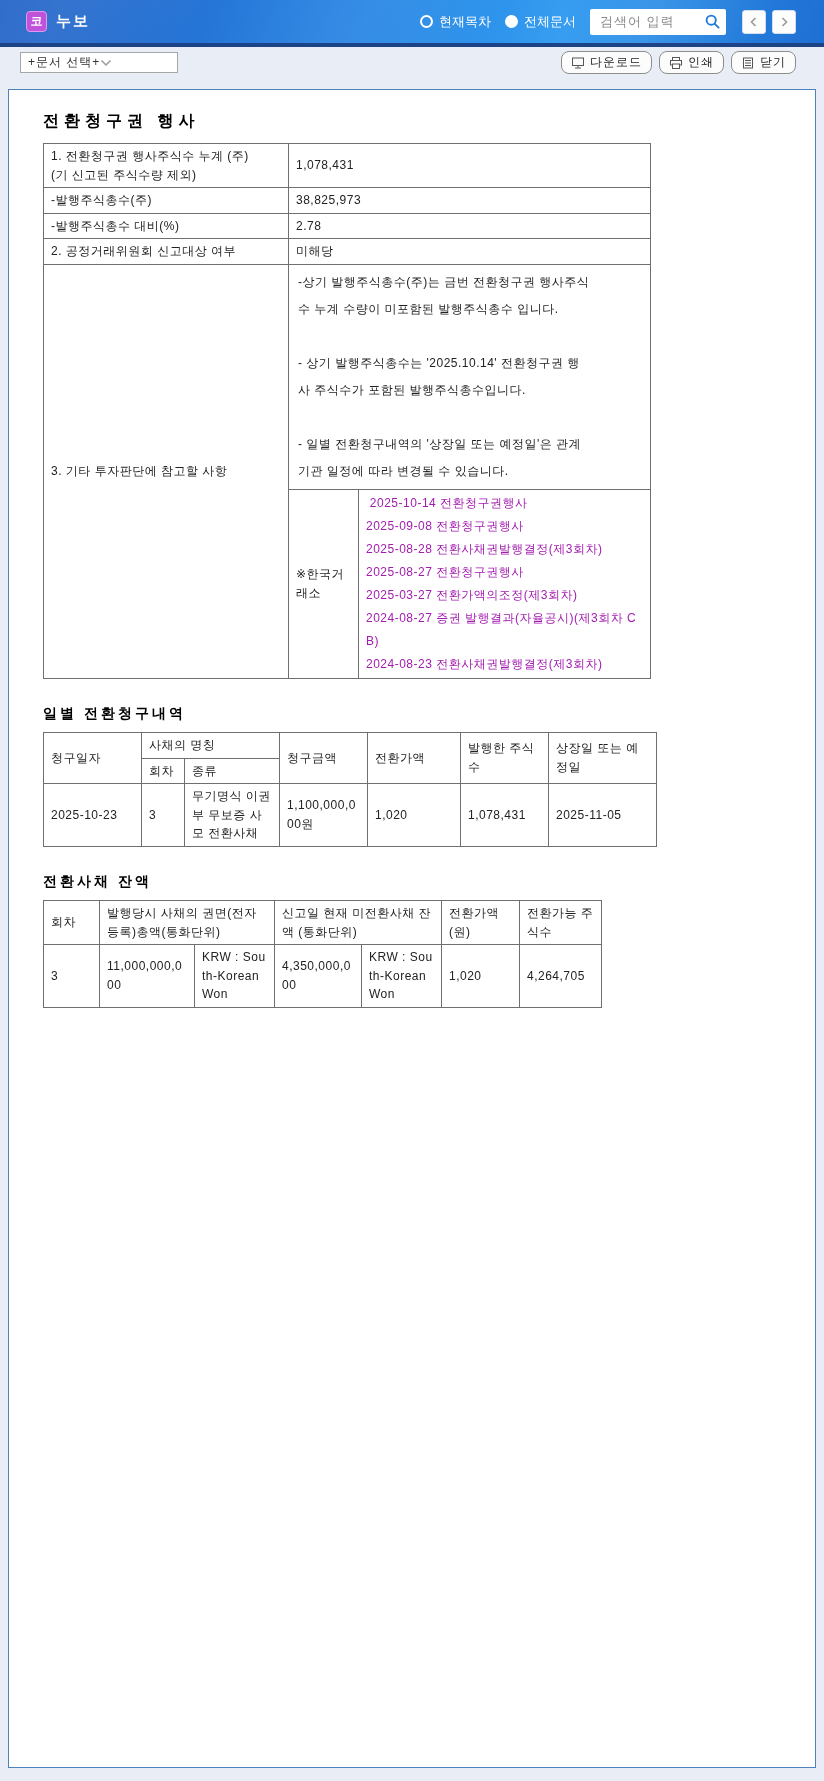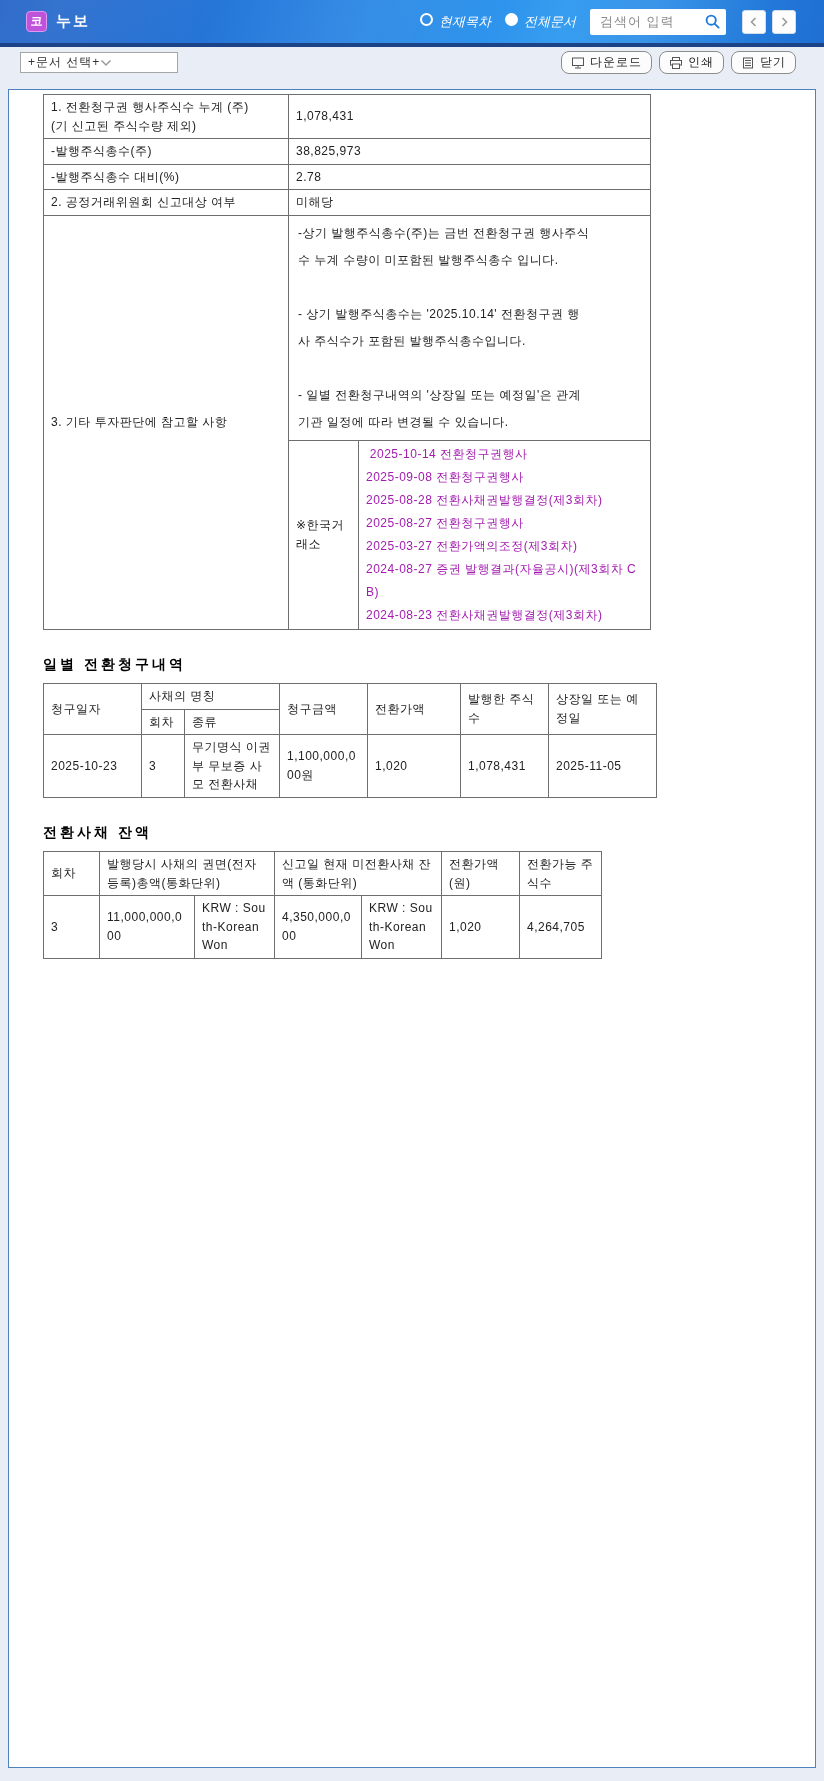--- a/index.html
+++ b/index.html
@@ -22,21 +22,21 @@
     background:linear-gradient(115deg, rgba(255,255,255,.10) 8%, transparent 26%,
                rgba(255,255,255,.05) 45%, transparent 60%, rgba(255,255,255,.08) 78%, transparent 92%);
   }
   .badge {
     width:21px; height:21px; border-radius:4px; background:#b83fd6;
     border:1px solid #dd8df2; color:#fff; font-size:12px; font-weight:bold;
     display:flex; align-items:center; justify-content:center; flex:0 0 auto;
   }
   .company { color:#fff; font-size:15px; font-weight:bold; letter-spacing:2px; margin-left:9px; }
   .header-right { margin-left:auto; display:flex; align-items:center; position:relative; }
-  .radio-item { display:flex; align-items:flex-start; margin-right:14px; color:#fff; font-size:13px; cursor:pointer;font-style:italic; }
+  .radio-item { display:flex; align-items:center; margin-right:14px; color:#fff; font-size:13px; cursor:pointer; }
   .radio-dot { width:13px; height:13px; border-radius:50%; border:2px solid #fff; margin-right:6px; background:transparent; }
   .radio-dot.filled { background:#fff; }
   .searchbox {
     width:136px; height:26px; background:#fff; border-radius:2px;
     display:flex; align-items:center; padding:0 5px 0 8px; margin-right:10px;
   }
   .searchbox input {
     border:none; outline:none; width:100%; font-size:13px; color:#333;
     font-family:inherit; background:transparent; letter-spacing:1px;
   }
@@ -161,20 +161,21 @@
       <span>닫기</span>
     </button>
   </div>
 </div>
 
 <div class="content">
 
 
   <div class="doc">
 
+    <div class="page-title">전환청구권  행사</div>
 
     <table class="t1">
       <colgroup>
           <col style="width:245px">
           <col style="width:70px">
           <col style="width:292px">
         </colgroup>
       <tbody>
           <tr class="row-tall">
         <td class="pre vmid">1. 전환청구권 행사주식수 누계 (주)

